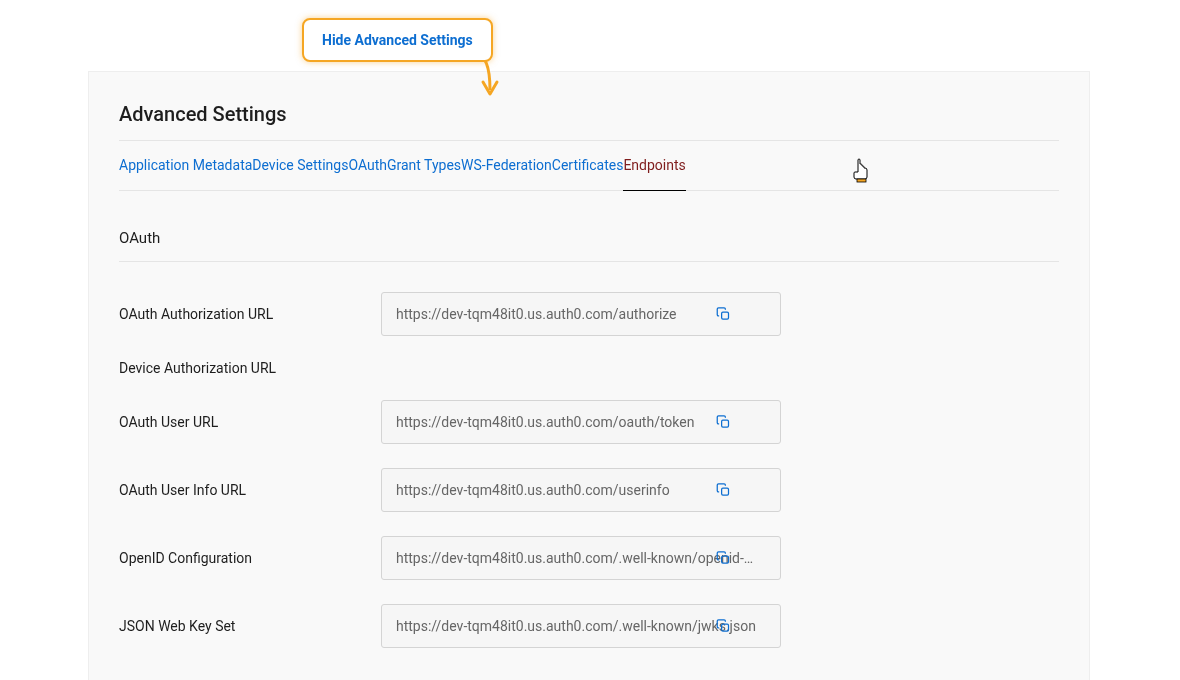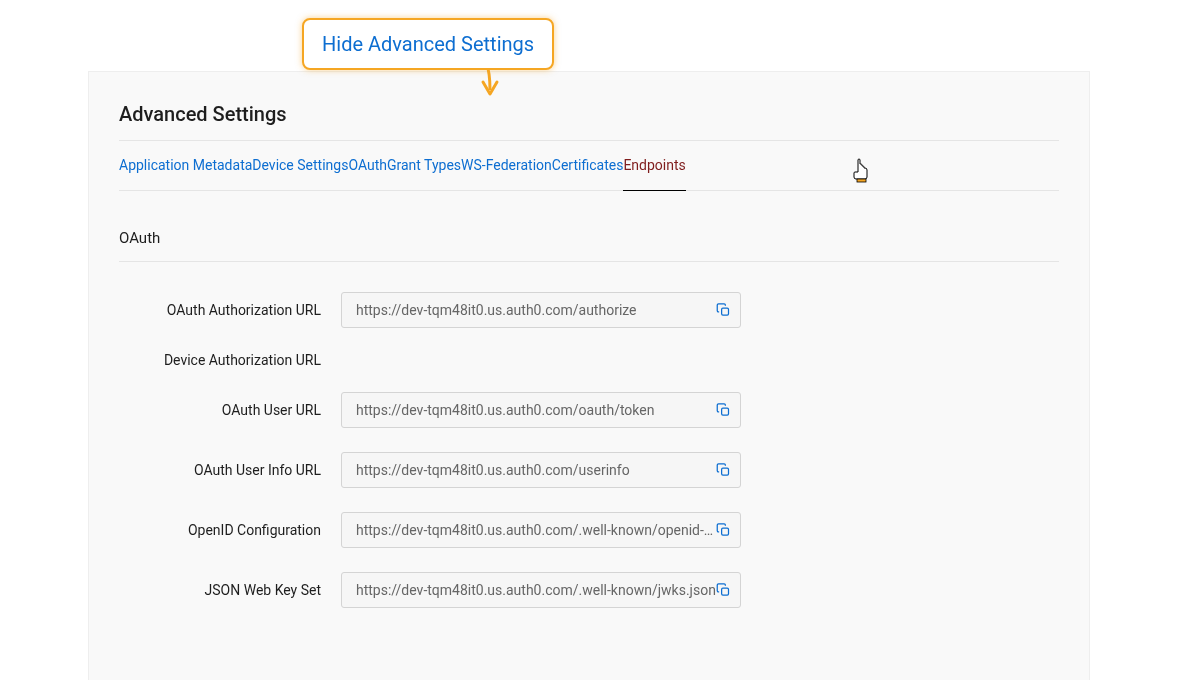--- a/index.html
+++ b/index.html
@@ -17,22 +17,22 @@
     }
     .callout-button {
       position: absolute;
       top: 18px;
       left: 302px;
       background: #ffffff;
       border: 2px solid #f5a623;
       border-radius: 8px;
       padding: 12px 18px;
       color: #0d6ed1;
-      font-size: 20px;
-      font-weight: 400;
+      font-size: 14px;
+      font-weight: 700;
       box-shadow: 0 0 6px rgba(245, 166, 35, 0.5);
       z-index: 10;
     }
     .callout-arrow {
       position: absolute;
       top: 32px;
       left: 470px;
       width: 40px;
       height: 70px;
       z-index: 9;
@@ -96,40 +96,41 @@
     .field-group {
       margin-top: 30px;
     }
     .field-row {
       display: flex;
       align-items: center;
       margin-bottom: 24px;
     }
     .field-label {
       width: 222px;
-      text-align: right;
+      text-align: left;
       font-size: 14px;
       color: #1e1e1e;
       padding-right: 20px;
     }
     .field-input-wrap {
       position: relative;
       width: 400px;
     }
     .field-input {
       width: 100%;
-      height: 36px;
+      height: 44px;
       border: 1px solid #d4d4d4;
       border-radius: 3px;
       background: #f6f6f6;
       padding: 0 20px 0 14px;
       font-size: 14px;
       color: #666666;
       font-family: inherit;
       text-overflow: ellipsis;
+      margin-left: 40px;
     }
     .copy-btn {
       position: absolute;
       right: 10px;
       top: 50%;
       transform: translateY(-50%);
       cursor: pointer;
       color: #0d6ed1;
       display: flex;
       align-items: center;

